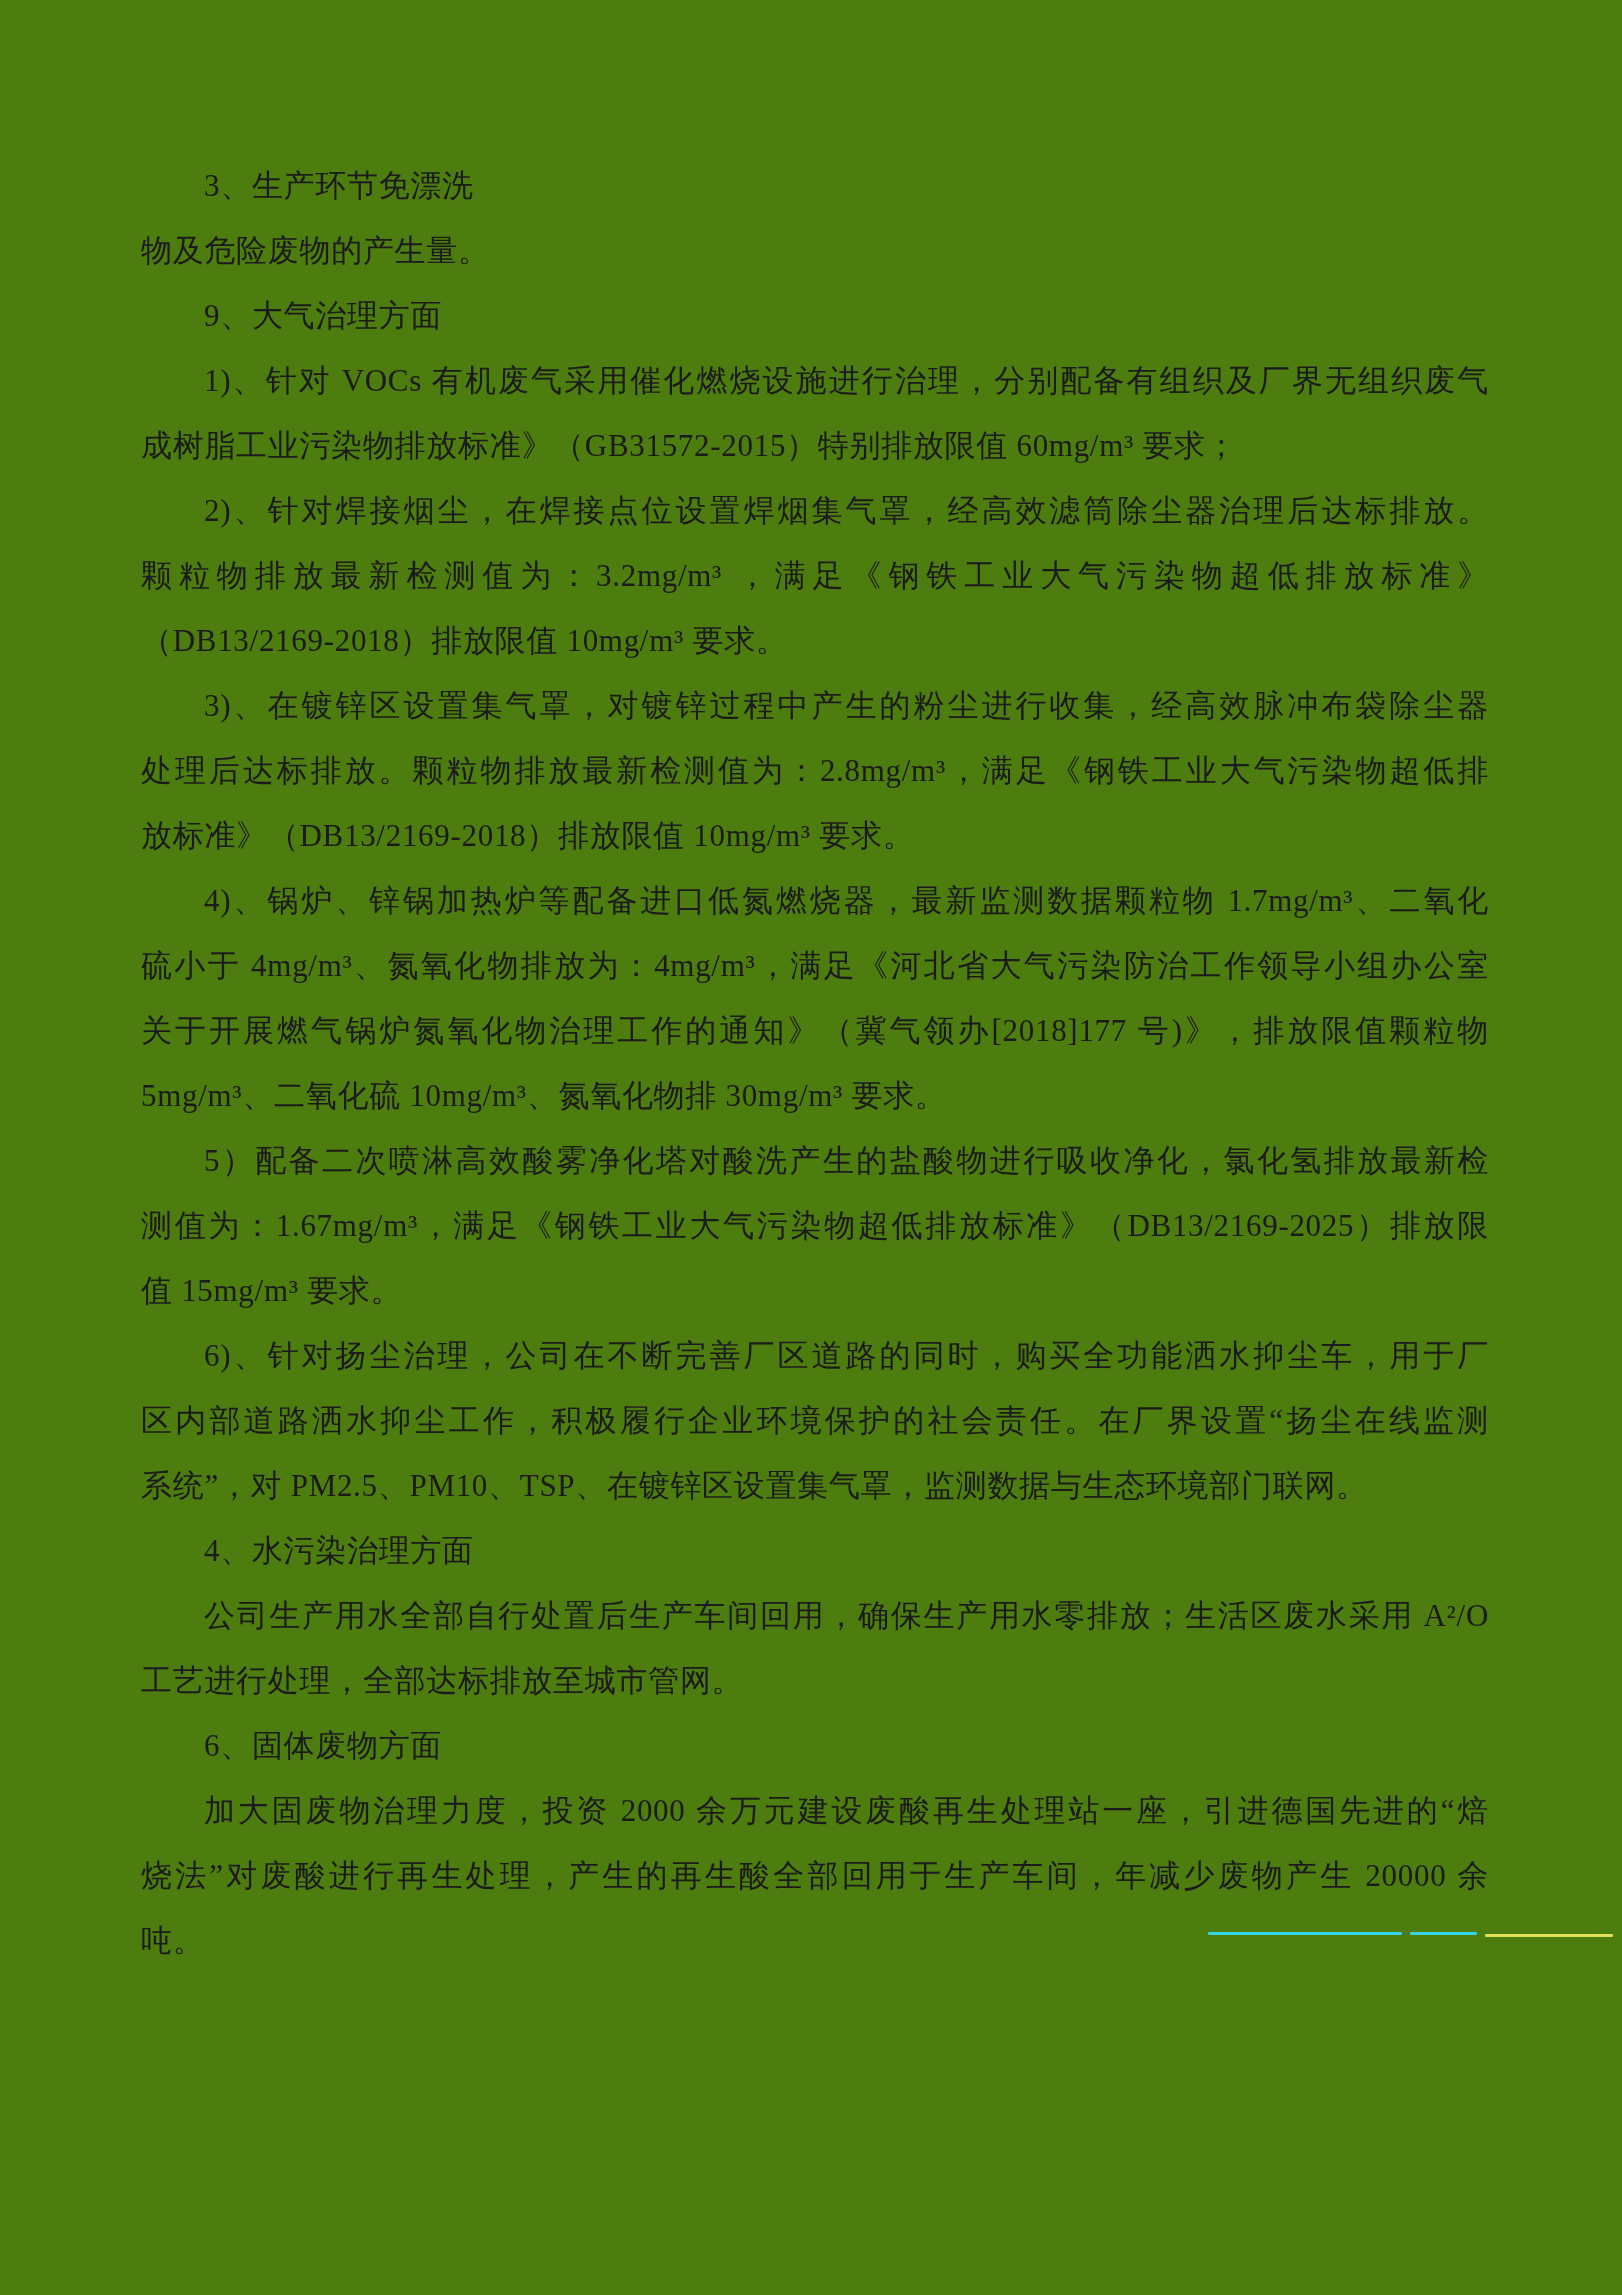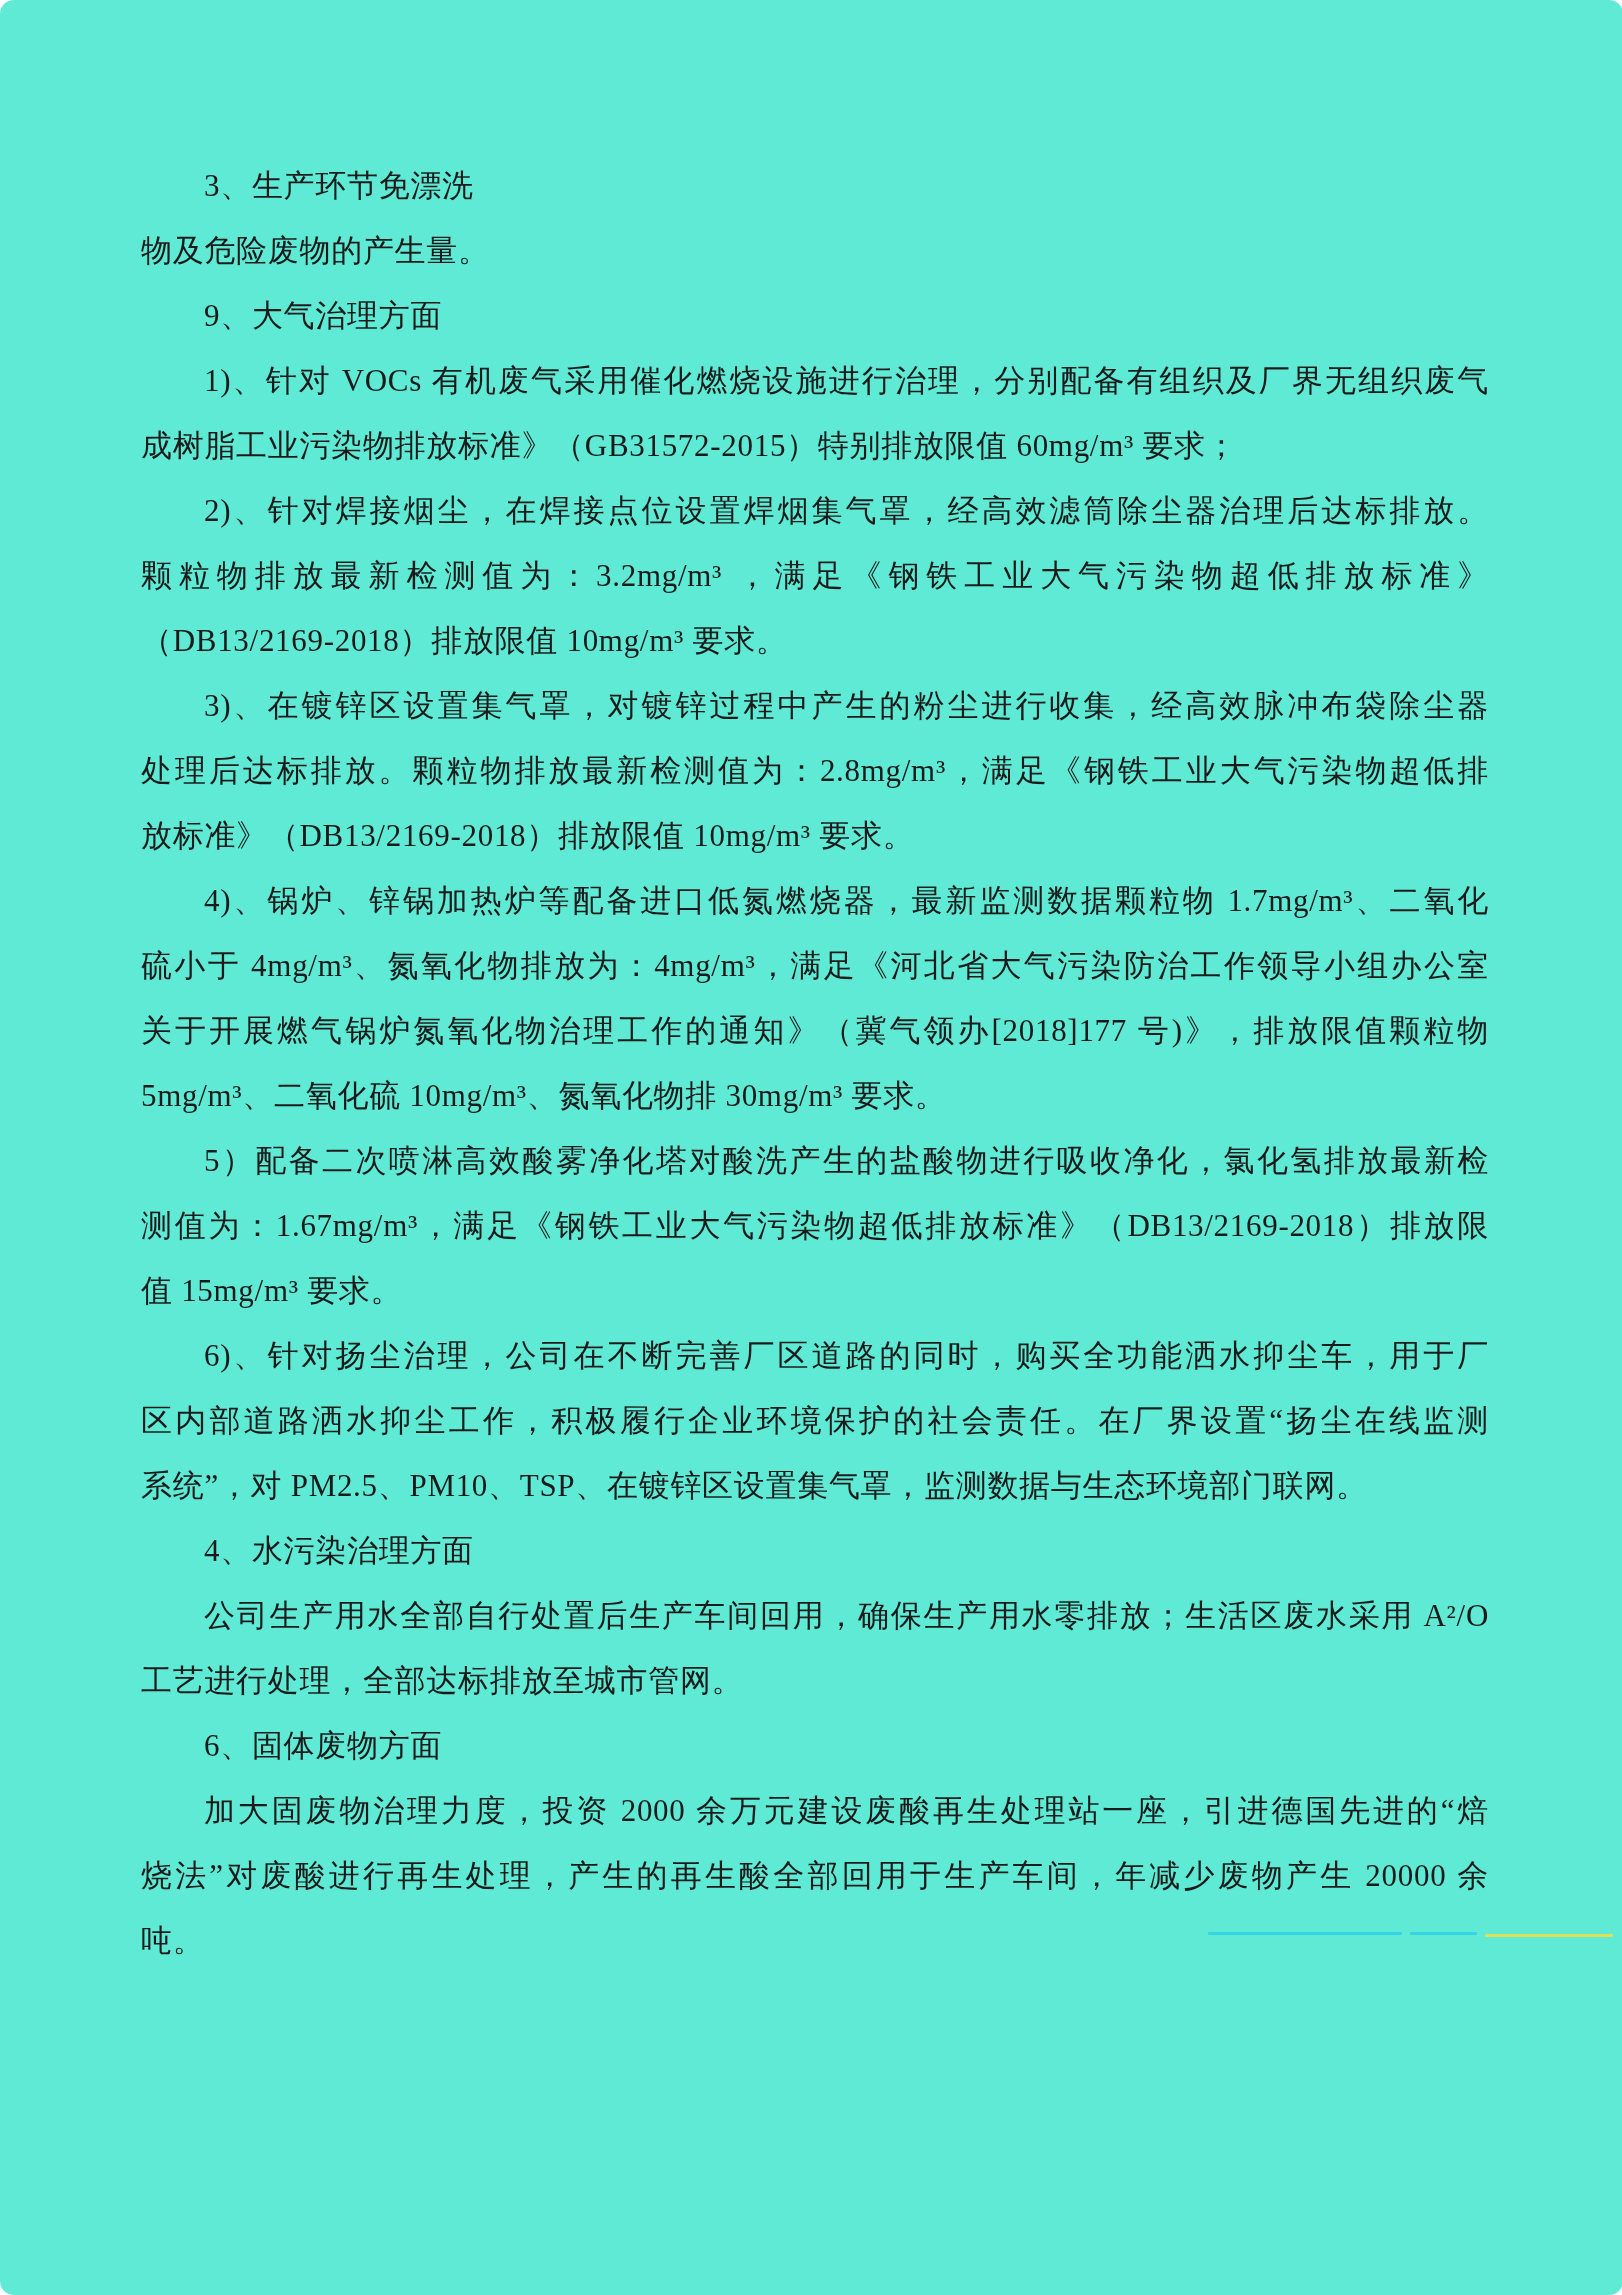--- a/index.html
+++ b/index.html
@@ -28,39 +28,39 @@
     text-align-last: justify;
     white-space: normal;
   }
   .line.first { text-indent: 63px; }
   .line.last  { text-align: left; text-align-last: left; }
   .mark { position: absolute; border-radius: 1.3px; }
 </style>
 </head>
 <body>
 
-<div id="page" style="background: #5eead4; border-radius: 14px;">
+<div id="page" style="background: #4d7c0f;">
   <div id="doc-body">
       <div class="line first last">3、生产环节免漂洗</div>
       <div class="line last">物及危险废物的产生量。</div>
       <div class="line first last">9、大气治理方面</div>
       <div class="line first">1)、针对 VOCs 有机废气采用催化燃烧设施进行治理，分别配备有组织及厂界无组织废气</div>
       <div class="line last">成树脂工业污染物排放标准》（GB31572-2015）特别排放限值 60mg/m³ 要求；</div>
       <div class="line first">2)、针对焊接烟尘，在焊接点位设置焊烟集气罩，经高效滤筒除尘器治理后达标排放。</div>
       <div class="line">颗粒物排放最新检测值为：3.2mg/m³ ，满足《钢铁工业大气污染物超低排放标准》</div>
       <div class="line last">（DB13/2169-2018）排放限值 10mg/m³ 要求。</div>
       <div class="line first">3)、在镀锌区设置集气罩，对镀锌过程中产生的粉尘进行收集，经高效脉冲布袋除尘器</div>
       <div class="line">处理后达标排放。颗粒物排放最新检测值为：2.8mg/m³，满足《钢铁工业大气污染物超低排</div>
       <div class="line last">放标准》（DB13/2169-2018）排放限值 10mg/m³ 要求。</div>
       <div class="line first">4)、锅炉、锌锅加热炉等配备进口低氮燃烧器，最新监测数据颗粒物 1.7mg/m³、二氧化</div>
       <div class="line">硫小于 4mg/m³、氮氧化物排放为：4mg/m³，满足《河北省大气污染防治工作领导小组办公室</div>
       <div class="line">关于开展燃气锅炉氮氧化物治理工作的通知》（冀气领办[2018]177 号)》，排放限值颗粒物</div>
       <div class="line last">5mg/m³、二氧化硫 10mg/m³、氮氧化物排 30mg/m³ 要求。</div>
       <div class="line first">5）配备二次喷淋高效酸雾净化塔对酸洗产生的盐酸物进行吸收净化，氯化氢排放最新检</div>
-      <div class="line">测值为：1.67mg/m³，满足《钢铁工业大气污染物超低排放标准》（DB13/2169-2018）排放限</div>
+      <div class="line">测值为：1.67mg/m³，满足《钢铁工业大气污染物超低排放标准》（DB13/2169-2025）排放限</div>
       <div class="line last">值 15mg/m³ 要求。</div>
       <div class="line first">6)、针对扬尘治理，公司在不断完善厂区道路的同时，购买全功能洒水抑尘车，用于厂</div>
       <div class="line">区内部道路洒水抑尘工作，积极履行企业环境保护的社会责任。在厂界设置“扬尘在线监测</div>
       <div class="line last">系统”，对 PM2.5、PM10、TSP、在镀锌区设置集气罩，监测数据与生态环境部门联网。</div>
       <div class="line first last">4、水污染治理方面</div>
       <div class="line first">公司生产用水全部自行处置后生产车间回用，确保生产用水零排放；生活区废水采用 A²/O</div>
       <div class="line last">工艺进行处理，全部达标排放至城市管网。</div>
       <div class="line first last">6、固体废物方面</div>
       <div class="line first">加大固废物治理力度，投资 2000 余万元建设废酸再生处理站一座，引进德国先进的“焙</div>
       <div class="line">烧法”对废酸进行再生处理，产生的再生酸全部回用于生产车间，年减少废物产生 20000 余</div>

